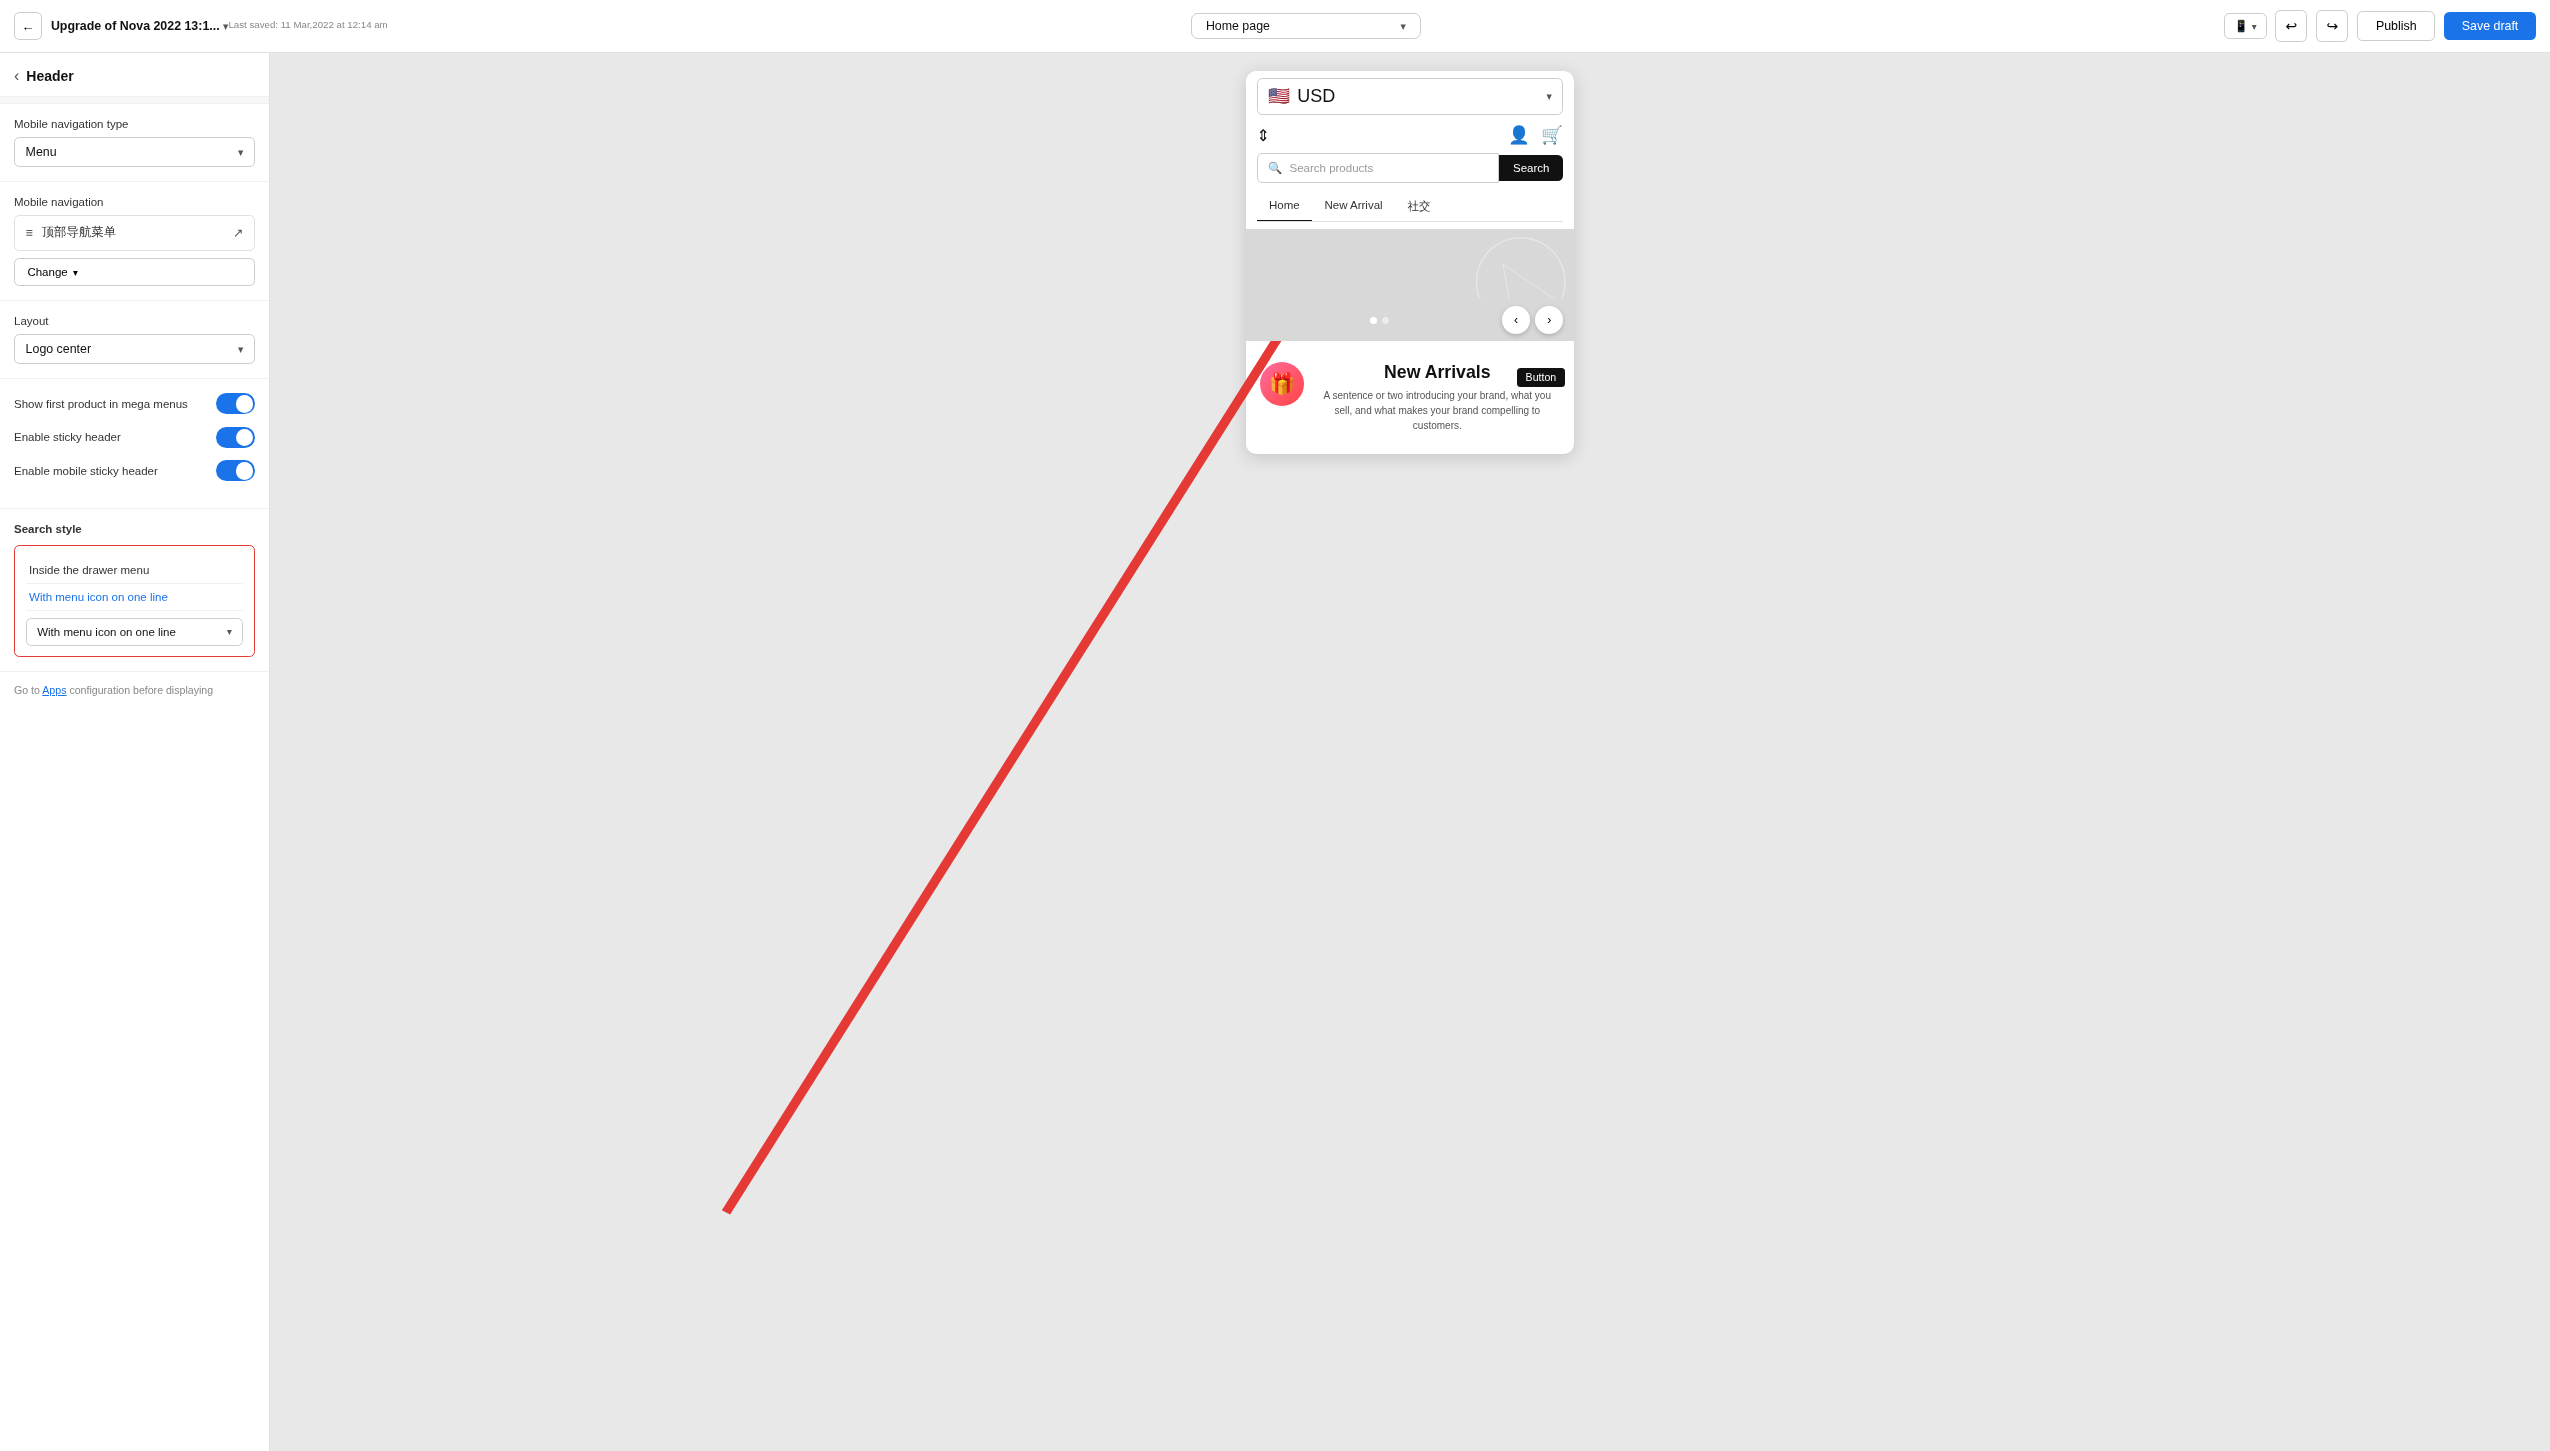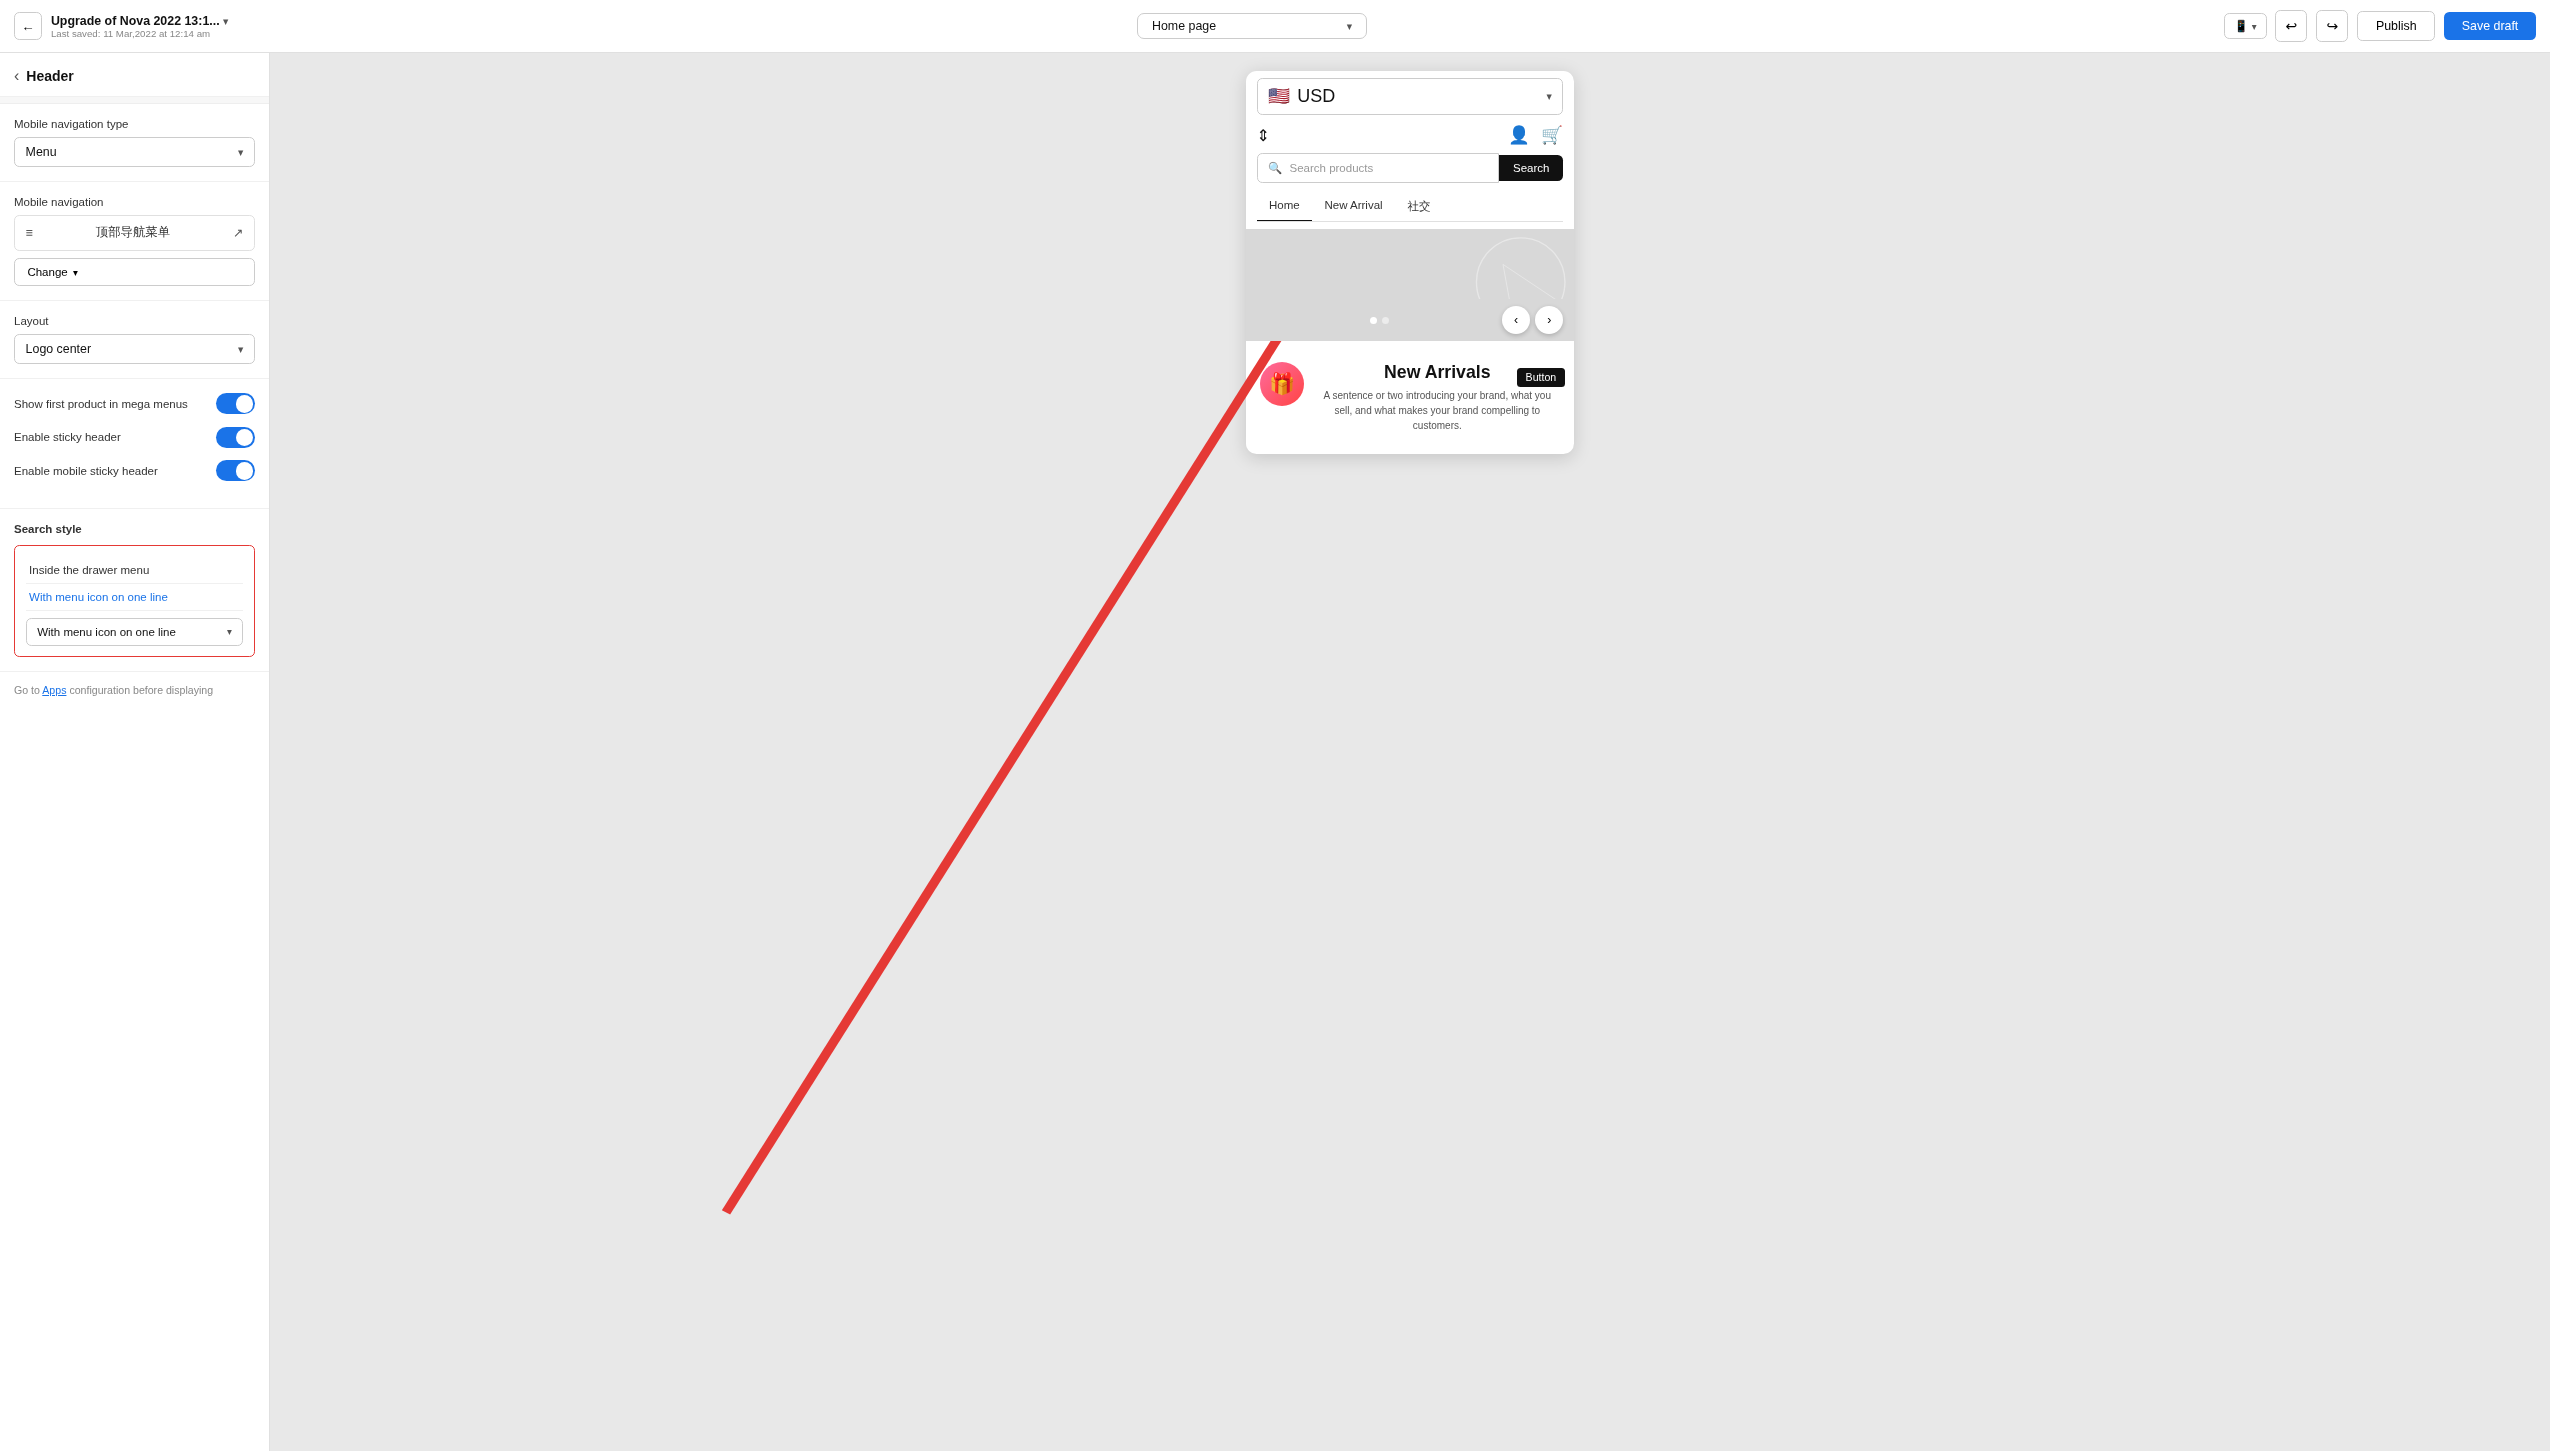--- a/index.html
+++ b/index.html
@@ -5,21 +5,21 @@
     * { box-sizing: border-box; margin: 0; padding: 0; }
     body { font-family: -apple-system, BlinkMacSystemFont, 'Segoe UI', sans-serif; background: #f0f0f0; height: 100vh; overflow: hidden; }
 
     
     .topbar {
       display: flex; align-items: center; background: #fff; height: 53px;
       padding: 0 14px; border-bottom: 0.9px solid #e0e0e0; position: relative; z-index: 100;
     }
     .topbar-left { display: flex; align-items: center; gap: 8.9px; min-width: 266px; }
     .topbar-back { width: 28px; height: 28px; border: 0.9px solid #ccc; border-radius: 5.3px; display: flex; align-items: center; justify-content: center; cursor: pointer; background: #fff; }
-    .topbar-title { display: flex; flex-direction: column; }
+    .topbar-title { display: flex; flex-direction: row; text-align: center; }
     .topbar-title-row { display: flex; align-items: center; gap: 3.5px; }
     .topbar-center { flex: 1; display: flex; justify-content: center; align-items: center; }
     .page-selector { display: flex; align-items: center; gap: 7px; border: 0.9px solid #ccc; border-radius: 7px; padding: 5.3px 14px; background: #fff; cursor: pointer; min-width: 230px; justify-content: space-between; }
     .topbar-right { display: flex; align-items: center; gap: 8.9px; min-width: 266px; justify-content: flex-end; }
     .device-btn { border: 0.9px solid #ccc; border-radius: 5.3px; padding: 5.3px 8.9px; cursor: pointer; background: #fff; display: flex; align-items: center; gap: 3.5px; font-size: 11.5px; }
     .icon-btn { width: 32px; height: 32px; border: 0.9px solid #ccc; border-radius: 5.3px; display: flex; align-items: center; justify-content: center; cursor: pointer; background: #fff; }
     .publish-btn { border: 0.9px solid #ccc; border-radius: 5.3px; padding: 7px 17.7px; cursor: pointer; background: #fff; font-size: 12.4px; font-weight: 500; }
     .save-draft-btn { border: none; border-radius: 5.3px; padding: 7px 17.7px; cursor: pointer; background: #1a73e8; color: #fff; font-size: 12.4px; font-weight: 500; }
 
     
@@ -27,21 +27,21 @@
 
     
     .sidebar { width: 270px; background: #fff; border-right: 0.9px solid #e0e0e0; overflow-y: auto; padding: 0; flex-shrink: 0; }
     .sidebar-header { display: flex; align-items: center; gap: 7px; padding: 14px 14px 10.6px; border-bottom: 0.9px solid #f0f0f0; }
     .sidebar-header-title { font-size: 14px; font-weight: 600; color: #111; }
     .sidebar-section { padding: 14px; border-bottom: 0.9px solid #f0f0f0; }
     .sidebar-label { font-size: 11.5px; color: #333; font-weight: 500; margin-bottom: 7px; }
     .sidebar-select { width: 100%; border: 0.9px solid #ccc; border-radius: 5.3px; padding: 7px 10.6px; font-size: 12.4px; background: #fff; display: flex; align-items: center; justify-content: space-between; cursor: pointer; }
     .nav-menu-item { border: 0.9px solid #e0e0e0; border-radius: 5.3px; padding: 8.9px 10.6px; display: flex; align-items: center; gap: 8.9px; margin-bottom: 7px; }
     .nav-menu-icon { color: #555; font-size: 12.4px; }
-    .nav-menu-label { font-size: 12.4px; color: #333; flex: 1; text-align: center; }
+    .nav-menu-label { font-size: 12.4px; color: #333; flex: 1; }
     .nav-menu-external { color: #555; font-size: 12.4px; }
     .change-btn { border: 0.9px solid #ccc; border-radius: 5.3px; padding: 7px 12.4px; font-size: 11.5px; background: #fff; cursor: pointer; display: flex; align-items: center; gap: 5.3px; }
     .toggle-row { display: flex; align-items: center; justify-content: space-between; margin-bottom: 12.4px; }
     .toggle-label { font-size: 11.5px; color: #333; }
     .toggle { width: 39px; height: 21px; background: #1a73e8; border-radius: 10.6px; position: relative; cursor: pointer; flex-shrink: 0; }
     .toggle::after { content: ''; position: absolute; width: 17.7px; height: 17.7px; background: #fff; border-radius: 50%; top: 1.8px; right: 1.8px; }
     .section-title { font-size: 11.5px; font-weight: 600; color: #333; margin-bottom: 10.6px; }
     .search-style-box { border: 1.8px solid #e53935; border-radius: 5.3px; padding: 10.6px; margin-top: 3.5px; }
     .search-option { padding: 7px 3.5px; font-size: 11.5px; color: #333; border-bottom: 0.9px solid #f0f0f0; }
     .search-option.selected { color: #1a73e8; font-weight: 500; }

